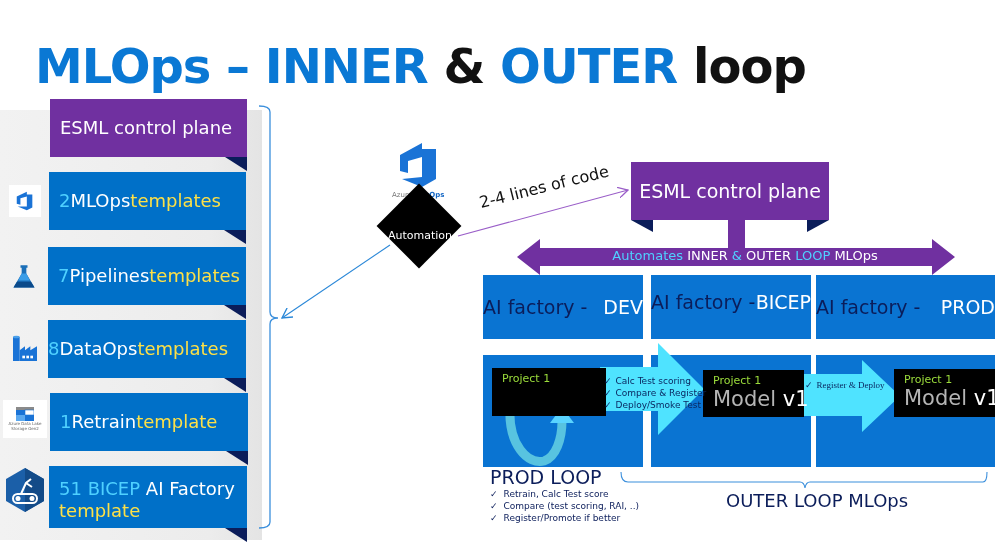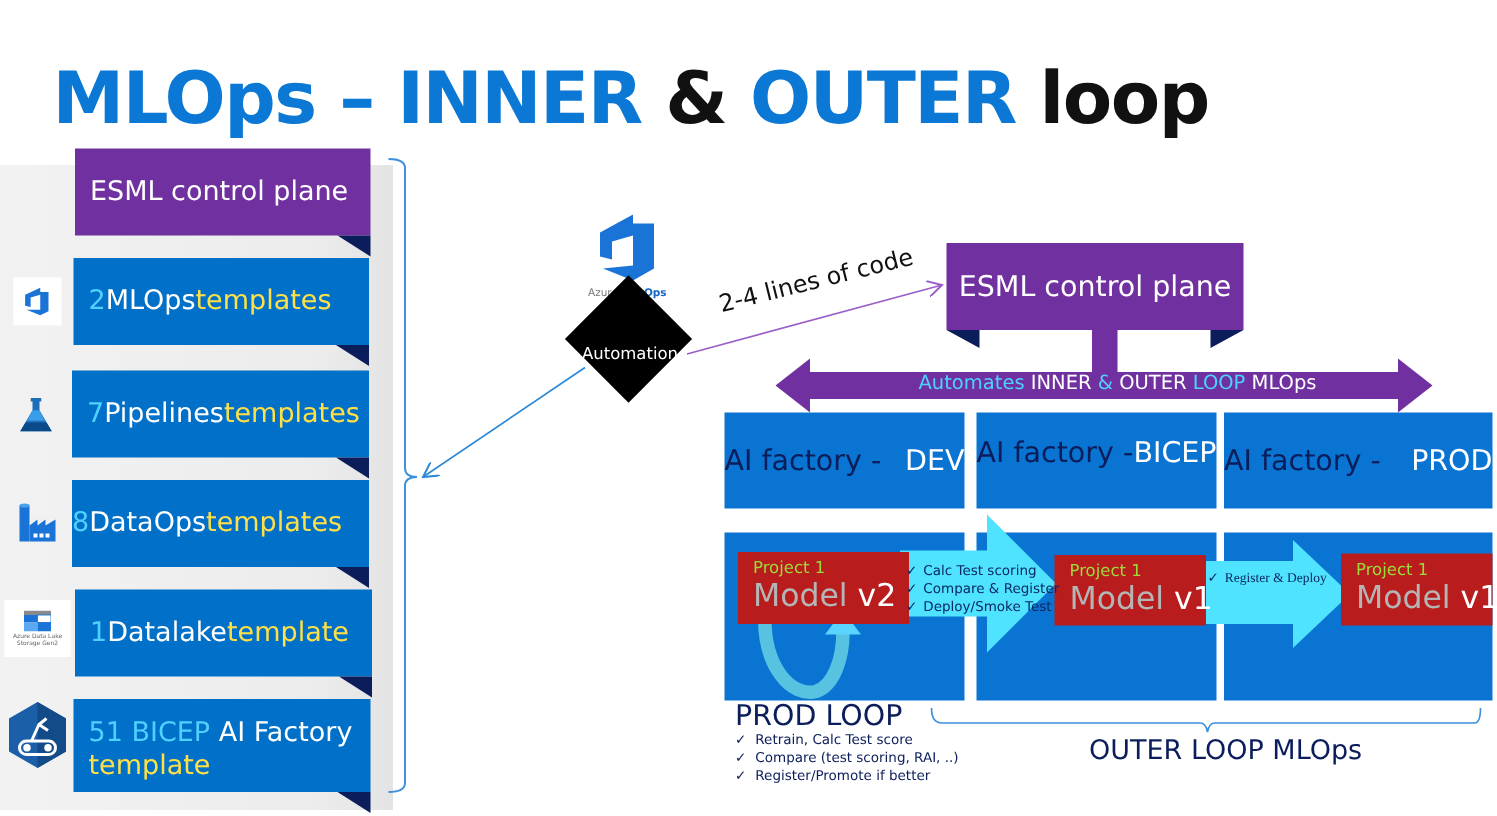--- a/index.html
+++ b/index.html
@@ -37,21 +37,21 @@
       font-size: 19px; display: flex; align-items: center; justify-content: center; }
 
     .band-label { left: 560px; top: 248px; width: 370px; text-align: center; font-size: 13px; white-space: nowrap; }
     .band-label .c { color: #4fd1ff; }
     .band-label .w { color: #ffffff; }
 
     .env { background: #0a74d2; color: #0b1d5a; font-size: 19px; display: flex; align-items: center; justify-content: space-between; white-space: nowrap; }
     .env .w { color: #ffffff; }
 
     .stage { background: #0a74d2; }
-    .model-box { background: #b91c1c; padding: 4px 10px; }
+    .model-box { background: #000000; padding: 4px 10px; }
     .model-box .proj { color: #9bdc3b; font-size: 11px; line-height: 13px; }
     .model-box .model { color: #b5b5b5; font-size: 21px; line-height: 24px; white-space: nowrap; }
     .model-box .model .v { color: #ffffff; }
 
     .arrow-text { font-size: 9px; color: #0b2a63; line-height: 12px; white-space: nowrap; }
     .arrow-text .ck { margin-right: 4px; }
 
     .inner-title { left: 490px; top: 466px; font-size: 19px; color: #0b1d5a; }
     .inner-list { left: 490px; top: 488px; font-size: 9px; color: #0b1d5a; line-height: 12px; }
     .inner-list .ck { margin-right: 6px; }
@@ -88,21 +88,21 @@
 
 <div class="abs ribbon blue" style="left:48px;top:320px;width:198px;height:58px;padding-left:0;">
   <span class="num">8</span>
     <span class="main"> DataOps</span>
     <span class="muted"> templates</span>
 </div>
 <div class="abs fold" style="left:224px;top:378px;"></div>
 
 <div class="abs ribbon blue" style="left:50px;top:393px;width:198px;height:58px;">
   <span class="num">1</span>
-    <span class="main">Datalake</span>
+    <span class="main">Retrain</span>
     <span class="muted"> template</span>
 </div>
 <div class="abs fold" style="left:226px;top:451px;"></div>
 
 <div class="abs ribbon blue" style="left:49px;top:466px;width:198px;height:62px;display:block;padding-top:12px;">
   <span class="num">51 BICEP</span><span class="main"> AI Factory</span><br>
   <span class="muted">template</span>
 </div>
 <div class="abs fold" style="left:225px;top:528px;"></div>
 
@@ -219,21 +219,20 @@
 
 <svg class="abs" style="left:600px;top:343px;" width="110" height="96">
   <polygon points="0,24 58,24 58,0 104,46 58,92 58,68 0,68" fill="#4fe3ff"></polygon>
 </svg>
 <svg class="abs" style="left:800px;top:360px;" width="110" height="76">
   <polygon points="0,14 62,14 62,0 100,36 62,72 62,56 0,56" fill="#4fe3ff"></polygon>
 </svg>
 
 <div class="abs model-box" style="left:492px;top:368px;width:114px;height:48px;">
   <div class="proj">Project 1</div>
-  <div class="model"><span>Model </span><span class="v">v2</span></div>
 </div>
 <div class="abs model-box" style="left:703px;top:370px;width:101px;height:47px;">
   <div class="proj">Project 1</div>
   <div class="model"><span>Model </span><span class="v">v1</span></div>
 </div>
 <div class="abs model-box" style="left:894px;top:369px;width:101px;height:48px;">
   <div class="proj">Project 1</div>
   <div class="model"><span>Model </span><span class="v">v1</span></div>
 </div>
 

